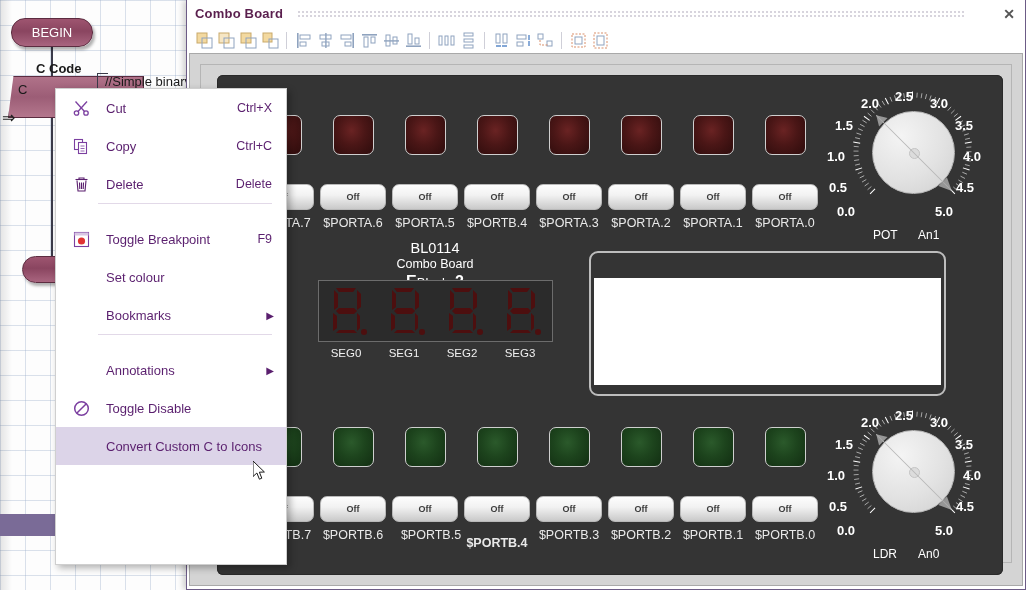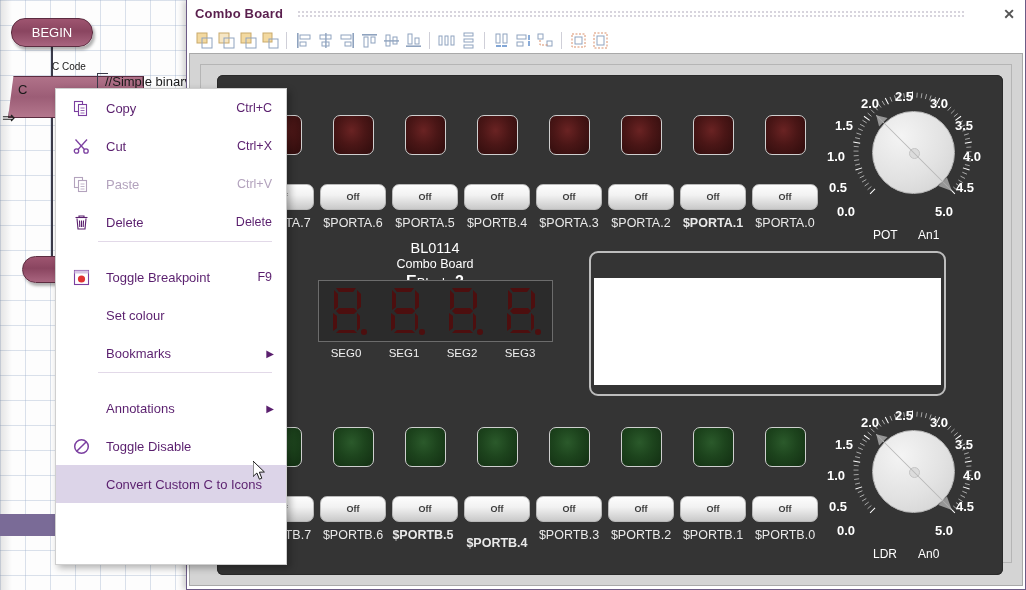--- a/index.html
+++ b/index.html
@@ -42,21 +42,21 @@
   .c-block{
     position:absolute;left:8px;top:76px;width:134px;height:40px;
     background:linear-gradient(to bottom,#b07289 0%, #9c5d76 50%, #b4778d 100%);
     border:1px solid #5c2c40;
     box-shadow:2px 3px 3px rgba(0,0,0,.30);
     clip-path:polygon(4% 0,100% 0,100% 100%,0 100%);
   }
   .c-block-label{
     position:absolute;left:18px;top:82px;color:#1a1a1a;font-size:13px;
   }
-  .ccode-label{position:absolute;left:52px;top:61px;color:#1a1a1a;font-size:10px;}
+  .ccode-label{position:absolute;left:36px;top:61px;color:#1a1a1a;font-size:13px;font-weight:bold;}
   .comment-text{position:absolute;left:105px;top:74px;color:#1a1a1a;font-size:13px;white-space:nowrap;}
   .comment-bracket{
     position:absolute;left:97px;top:73px;width:10px;height:16px;
     border-top:1.5px solid #3b3b4a;border-left:1.5px solid #3b3b4a;
   }
   .flow-arrow{position:absolute;left:2px;top:108px;font-size:16px;color:#222;}
   .status-bar-strip{
     position:absolute;left:0;top:514px;width:59px;height:22px;background:#7a6b97;
   }
 
@@ -375,21 +375,21 @@
         <div class="sw" style="left:391px;top:109px;"><span>Off</span></div>
         <div class="sw" style="left:463px;top:109px;"><span>Off</span></div>
         <div class="sw" style="left:535px;top:109px;"><span>Off</span></div>
 
         <div class="portlabel" style="left:23px;top:141px;">$PORTA.7</div>
         <div class="portlabel" style="left:95px;top:141px;">$PORTA.6</div>
         <div class="portlabel" style="left:167px;top:141px;">$PORTA.5</div>
         <div class="portlabel" style="left:239px;top:141px;">$PORTB.4</div>
         <div class="portlabel" style="left:311px;top:141px;">$PORTA.3</div>
         <div class="portlabel" style="left:383px;top:141px;text-align:center;">$PORTA.2</div>
-        <div class="portlabel" style="left:455px;top:141px;font-weight:bold;">$PORTA.1</div>
+        <div class="portlabel" style="left:455px;top:141px;">$PORTA.1</div>
         <div class="portlabel" style="left:527px;top:141px;">$PORTA.0</div>
 
         <div class="brd-title" style="left:138px;top:165px;">
           <div class="l1">BL0114</div>
           <div class="l2">Combo Board</div>
           <div class="l3"><span>E</span><span class="small">Blocks</span><span>2</span></div>
         </div>
 
         <div id="seg-panel">
           <div class="seg-digit" style="left:10px;">
@@ -564,21 +564,21 @@
         <div class="sw" style="left:103px;top:421px;"><span>Off</span></div>
         <div class="sw" style="left:175px;top:421px;"><span>Off</span></div>
         <div class="sw" style="left:247px;top:421px;"><span>Off</span></div>
         <div class="sw" style="left:319px;top:421px;"><span>Off</span></div>
         <div class="sw" style="left:391px;top:421px;"><span>Off</span></div>
         <div class="sw" style="left:463px;top:421px;"><span>Off</span></div>
         <div class="sw" style="left:535px;top:421px;"><span>Off</span></div>
 
         <div class="portlabel" style="left:23px;top:453px;">$PORTB.7</div>
         <div class="portlabel" style="left:95px;top:453px;">$PORTB.6</div>
-        <div class="portlabel" style="left:165px;top:453px;font-weight:bold;">$PORTB.5</div>
+        <div class="portlabel" style="left:173px;top:453px;">$PORTB.5</div>
         <div class="portlabel" style="left:239px;top:461px;font-weight:bold;">$PORTB.4</div>
         <div class="portlabel" style="left:311px;top:453px;">$PORTB.3</div>
         <div class="portlabel" style="left:383px;top:453px;">$PORTB.2</div>
         <div class="portlabel" style="left:455px;top:453px;">$PORTB.1</div>
         <div class="portlabel" style="left:527px;top:453px;">$PORTB.0</div>
 
         <div class="dial-wrap" style="left:608px;top:331px;">
           <svg width="175" height="140" viewBox="0 0 175 140" style="position:absolute;left:0;top:0;">
             <g transform="translate(87.5,64.5)">
               <g stroke="#ffffff" stroke-width="1">
@@ -674,67 +674,50 @@
       </div>
     </div>
   </div>
 </div>
 
 <div id="ctx-menu">
 
   <div class="mi">
     <span class="ic">
       <svg width="17" height="17" viewBox="0 0 17 17">
+          <g stroke="#7b3fa0" stroke-width="1.3" fill="none">
+            <circle cx="3.5" cy="13" r="2.2"></circle>
+            <circle cx="13" cy="13" r="2.2"></circle>
+            <line x1="5" y1="11.5" x2="14" y2="1.5"></line>
+            <line x1="11.5" y1="11.5" x2="2.5" y2="1.5"></line>
+          </g>
+        </svg>
+    </span>
+    <span class="lbl">Cut</span>
+    <span class="acc">Ctrl+X</span>
+  </div>
+
+  <div class="mi">
+    <span class="ic">
+      <svg width="17" height="17" viewBox="0 0 17 17">
           <g stroke="#7b3fa0" stroke-width="1.1" fill="#fff">
             <rect x="1.5" y="1.5" width="8" height="10"></rect>
             <rect x="5.5" y="4.5" width="8" height="11"></rect>
           </g>
           <g stroke="#7b3fa0" stroke-width=".8">
             <line x1="7.5" y1="8" x2="11.5" y2="8"></line>
             <line x1="7.5" y1="10.5" x2="11.5" y2="10.5"></line>
             <line x1="7.5" y1="13" x2="11.5" y2="13"></line>
           </g>
         </svg>
     </span>
     <span class="lbl">Copy</span>
     <span class="acc">Ctrl+C</span>
   </div>
 
-  <div class="mi">
-    <span class="ic">
-      <svg width="17" height="17" viewBox="0 0 17 17">
-          <g stroke="#7b3fa0" stroke-width="1.3" fill="none">
-            <circle cx="3.5" cy="13" r="2.2"></circle>
-            <circle cx="13" cy="13" r="2.2"></circle>
-            <line x1="5" y1="11.5" x2="14" y2="1.5"></line>
-            <line x1="11.5" y1="11.5" x2="2.5" y2="1.5"></line>
-          </g>
-        </svg>
-    </span>
-    <span class="lbl">Cut</span>
-    <span class="acc">Ctrl+X</span>
-  </div>
-
-  <div class="mi disabled">
-    <span class="ic">
-      <svg width="17" height="17" viewBox="0 0 17 17">
-          <g stroke="#b3a3bd" stroke-width="1.1" fill="#fff">
-            <rect x="1.5" y="1.5" width="8" height="10"></rect>
-            <rect x="5.5" y="4.5" width="8" height="11"></rect>
-          </g>
-          <g stroke="#b3a3bd" stroke-width=".8">
-            <line x1="7.5" y1="8" x2="11.5" y2="8"></line>
-            <line x1="7.5" y1="10.5" x2="11.5" y2="10.5"></line>
-            <line x1="7.5" y1="13" x2="11.5" y2="13"></line>
-          </g>
-        </svg>
-    </span>
-    <span class="lbl">Paste</span>
-    <span class="acc">Ctrl+V</span>
-  </div>
 
   <div class="mi">
     <span class="ic">
       <svg width="17" height="17" viewBox="0 0 17 17">
           <g stroke="#5a1f6e" stroke-width="1.1" fill="none">
             <path d="M2.5 3.5h12"></path>
             <path d="M6 3.5V2h5v1.5"></path>
             <path d="M4 4.5l1 10.5h7l1-10.5"></path>
             <line x1="6.5" y1="6.5" x2="6.8" y2="13"></line>
             <line x1="8.5" y1="6.5" x2="8.5" y2="13"></line>

